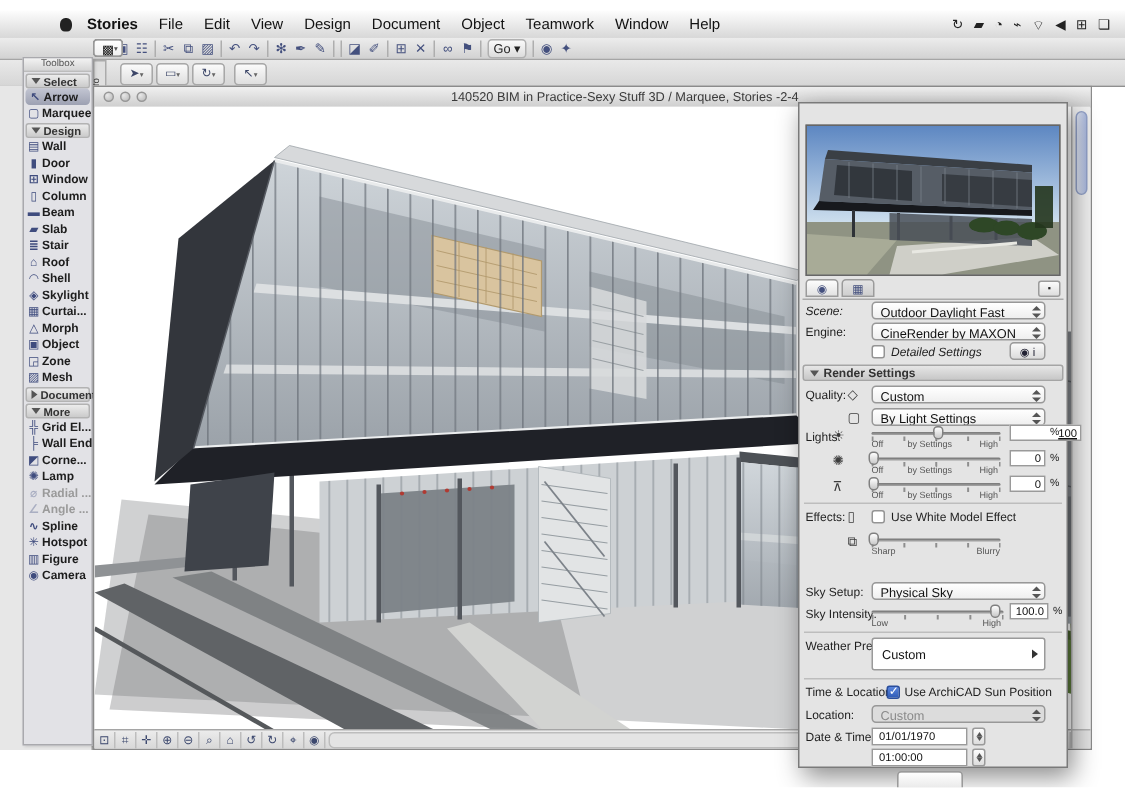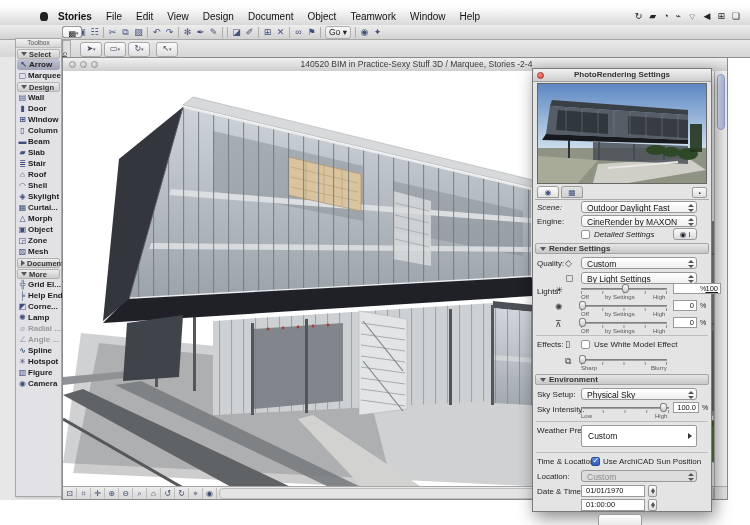--- a/index.html
+++ b/index.html
@@ -291,21 +291,21 @@
     <div class="tbh">
         <span class="tri-d"></span>
         <span>More</span>
       </div>
     <div class="tbi">
         <span class="ic">╬</span>
         <span>Grid El...</span>
       </div>
     <div class="tbi">
         <span class="ic">╞</span>
-        <span>Help End</span>
+        <span>Wall End</span>
       </div>
     <div class="tbi">
         <span class="ic">◩</span>
         <span>Corne...</span>
       </div>
     <div class="tbi">
         <span class="ic">✺</span>
         <span>Lamp</span>
       </div>
     <div class="tbi dis">
@@ -474,24 +474,20 @@
       <span class="nv">↞</span>
       <span class="nv">↠</span>
     </div>
     <div id="vsb">
         <div class="th"></div>
       </div>
     <div id="vcorner"></div>
   </div>
 
   <div id="panel">
-    <div id="ptitle">
-      <span class="close"></span>
-      <span class="txt">PhotoRendering Settings</span>
-    </div>
 
     <div id="preview">
       <svg width="168" height="99" viewBox="0 0 168 99">
         <defs>
           <linearGradient id="skyg" x1="0" y1="0" x2="0" y2="1">
             <stop offset="0" stop-color="#5d87c2"></stop>
               <stop offset="1" stop-color="#cfe0ee"></stop>
           </linearGradient>
         </defs>
         <rect x="0" y="0" width="168" height="66" fill="url(#skyg)"></rect>
@@ -594,21 +590,20 @@
     <span class="cbl" style="left:61px;top:271px;">Use White Model Effect</span>
     <span class="pic" style="left:32px;top:287px;">⧉</span>
     <span class="sl" style="left:48px;top:286px;width:86px;">
         <span class="tr"></span>
         <span class="tk"></span>
         <span class="th" style="left:2%;"></span>
       </span>
     <span class="slbl" style="left:48px;top:296px;">Sharp</span>
     <span class="slbl" style="left:118px;top:296px;">Blurry</span>
 
-    <div class="shdr" style="top:305px;"><span class="tri-d"></span><span>Environment</span></div>
     <span class="plabel" style="top:321px;">Sky Setup:</span>
     <span class="dd" style="left:48px;top:319px;width:116px;"><span>Physical Sky</span><span class="ddar"></span></span>
     <span class="plabel" style="top:336px;">Sky Intensity:</span>
     <span class="sl" style="left:48px;top:334px;width:88px;">
         <span class="tr"></span>
         <span class="tk"></span>
         <span class="th" style="left:94%;"></span>
       </span>
     <span class="slbl" style="left:48px;top:344px;">Low</span>
     <span class="slbl" style="left:122px;top:344px;">High</span>

